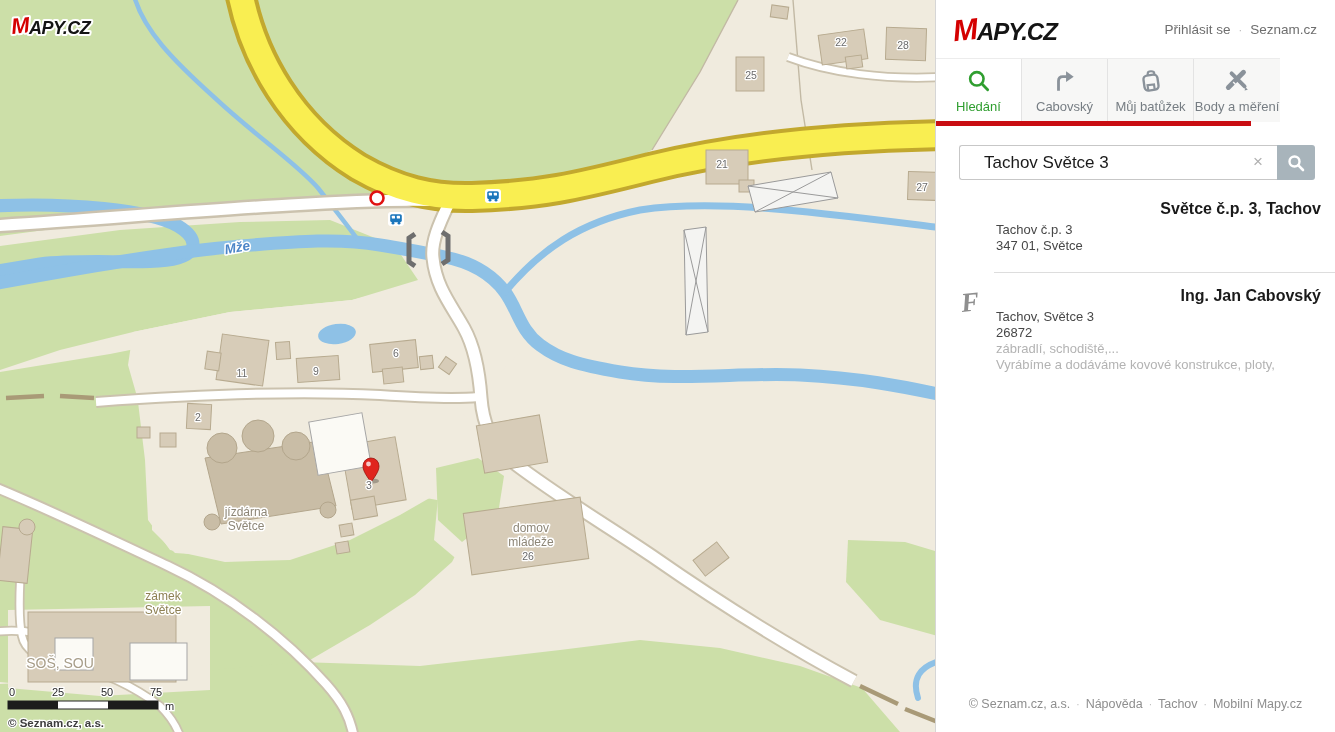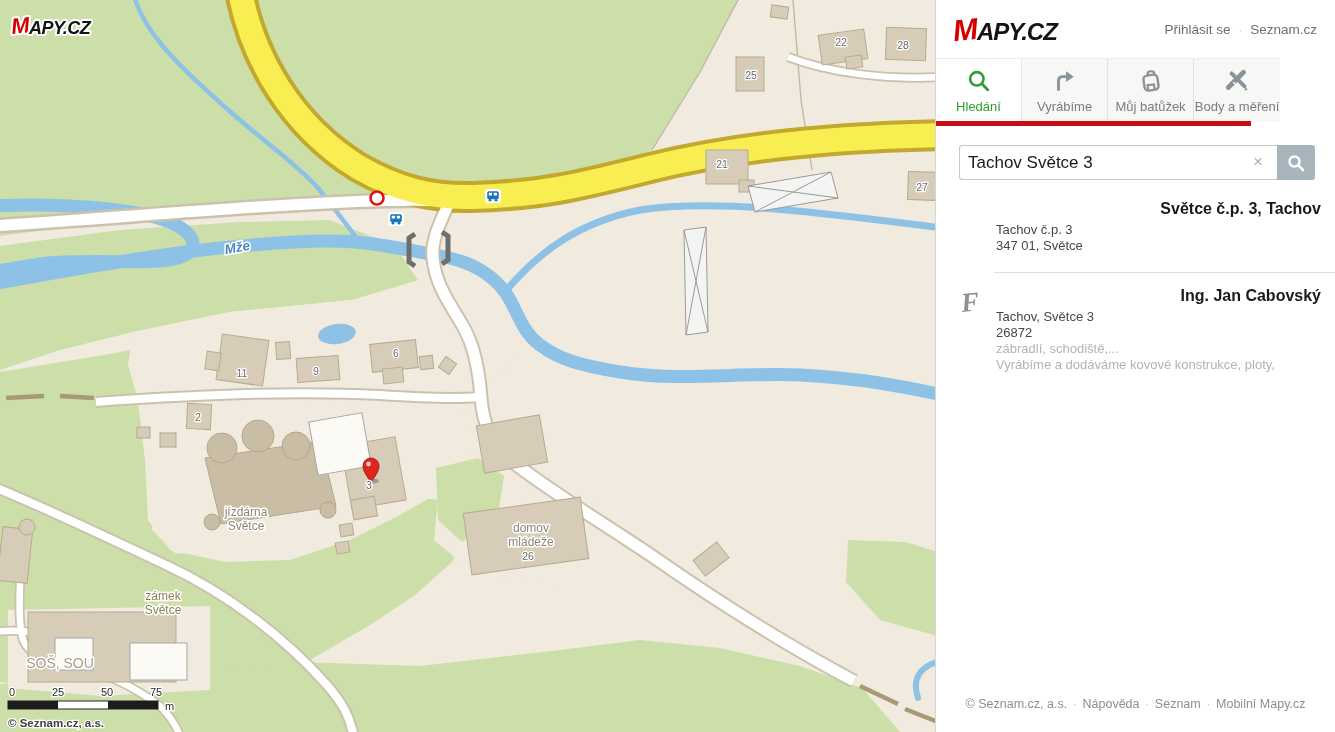--- a/index.html
+++ b/index.html
@@ -24,21 +24,21 @@
 
   .tabs { position:absolute; top:58px; left:0; width:344px; height:63px; display:flex; border-top:1px solid #ececec; background:#f7f7f6; }
   .tab { width:100px; height:63px; border-right:1px solid #e3e3e3; display:flex; flex-direction:column; align-items:center; justify-content:flex-end; padding-bottom:8px; cursor:pointer; background:#f7f7f6; }
   .tab:last-child { border-right:none; }
   .tab .tlabel { font-size:13px; color:#767d83; margin-top:5px; white-space:nowrap; }
   .tab.active { background:#fff; }
   .tab.active .tlabel { color:#2f9e2f; }
   .redbar { position:absolute; top:121px; left:0; width:315px; height:5px; background:#c90d12; }
 
   .searchrow { position:absolute; top:145px; left:23px; width:356px; height:35px; display:flex; }
-  .searchrow input { flex:1; height:35px; border:1px solid #c7c7c7; border-right:none; border-radius:3px 0 0 3px; padding:0 34px 0 8px; font-size:17px; color:#1a1a1a; font-family:"Liberation Sans",sans-serif; outline:none; }
+  .searchrow input { flex:1; height:35px; border:1px solid #c7c7c7; border-right:none; border-radius:3px 0 0 3px; padding:0 34px 0 24px; font-size:17px; color:#1a1a1a; font-family:"Liberation Sans",sans-serif; outline:none; }
   .clear-x { position:absolute; right:52px; top:7px; font-size:17px; color:#b0b0b0; cursor:pointer; line-height:20px; }
   .sbtn { width:38px; height:35px; background:#a8b4bb; border:none; border-radius:0 3px 3px 0; cursor:pointer; display:flex; align-items:center; justify-content:center; }
 
   .results { position:absolute; top:200px; left:0; right:0; }
   .result { position:relative; padding-left:60px; padding-right:14px; }
   .result h3 { font-size:16px; color:#1a1a1a; font-weight:bold; margin-bottom:4px; cursor:pointer;text-align:right; }
   .result p { font-size:13px; color:#474747; line-height:16px; }
   .result p.desc { color:#b3b3b3; }
   .divider { border:none; border-top:1px solid #ddd; margin:18px 0 14px 58px; }
   .ricon { position:absolute; left:21px; top:1px; width:28px; height:28px; }
@@ -257,21 +257,21 @@
           <circle cx="10" cy="10" r="6.2" fill="none" stroke="#2f9e2f" stroke-width="2.4"></circle>
           <line x1="14.6" y1="14.6" x2="20" y2="20" stroke="#2f9e2f" stroke-width="2.6" stroke-linecap="round"></line>
         </svg>
         <span class="tlabel">Hledání</span>
       </div>
       <div class="tab">
         <svg width="26" height="26" viewBox="0 0 24 24">
           <path d="M6,21 V12 Q6,8 10,8 H14" fill="none" stroke="#8a929a" stroke-width="2.6"></path>
           <polygon points="13,3 20,8 13,13" fill="#8a929a"></polygon>
         </svg>
-        <span class="tlabel">Vyrábíme</span>
+        <span class="tlabel">Cabovský</span>
       </div>
       <div class="tab">
         <svg width="26" height="26" viewBox="0 0 24 24">
           <path d="M9,7 V5 Q9,3 12,3 Q15,3 15,5 V7" fill="none" stroke="#8a929a" stroke-width="2"></path>
           <rect x="5.5" y="6.5" width="13" height="14" rx="3.5" fill="none" stroke="#8a929a" stroke-width="2.2" transform="rotate(-8 12 13.5)"></rect>
           <path d="M9,20 V15.5 H15 V20" fill="none" stroke="#8a929a" stroke-width="2" transform="rotate(-8 12 17)"></path>
         </svg>
         <span class="tlabel">Můj batůžek</span>
       </div>
       <div class="tab">
@@ -313,17 +313,17 @@
         </span>
         <h3>Ing. Jan Cabovský</h3>
         <p>Tachov, Světce 3</p>
         <p>26872</p>
         <p class="desc">zábradlí, schodiště,...</p>
         <p class="desc">Vyrábíme a dodáváme kovové konstrukce, ploty,</p>
       </div>
     </div>
 
     <div class="sb-footer">
-      <span>© Seznam.cz, a.s.</span><span class="dot">·</span><a>Nápověda</a><span class="dot">·</span><a>Seznam</a><span class="dot">·</span><a>Mobilní Mapy.cz</a>
+      <span>© Seznam.cz, a.s.</span><span class="dot">·</span><a>Nápověda</a><span class="dot">·</span><a>Tachov</a><span class="dot">·</span><a>Mobilní Mapy.cz</a>
     </div>
 
   </div>
 </div>
 
 </body></html>

